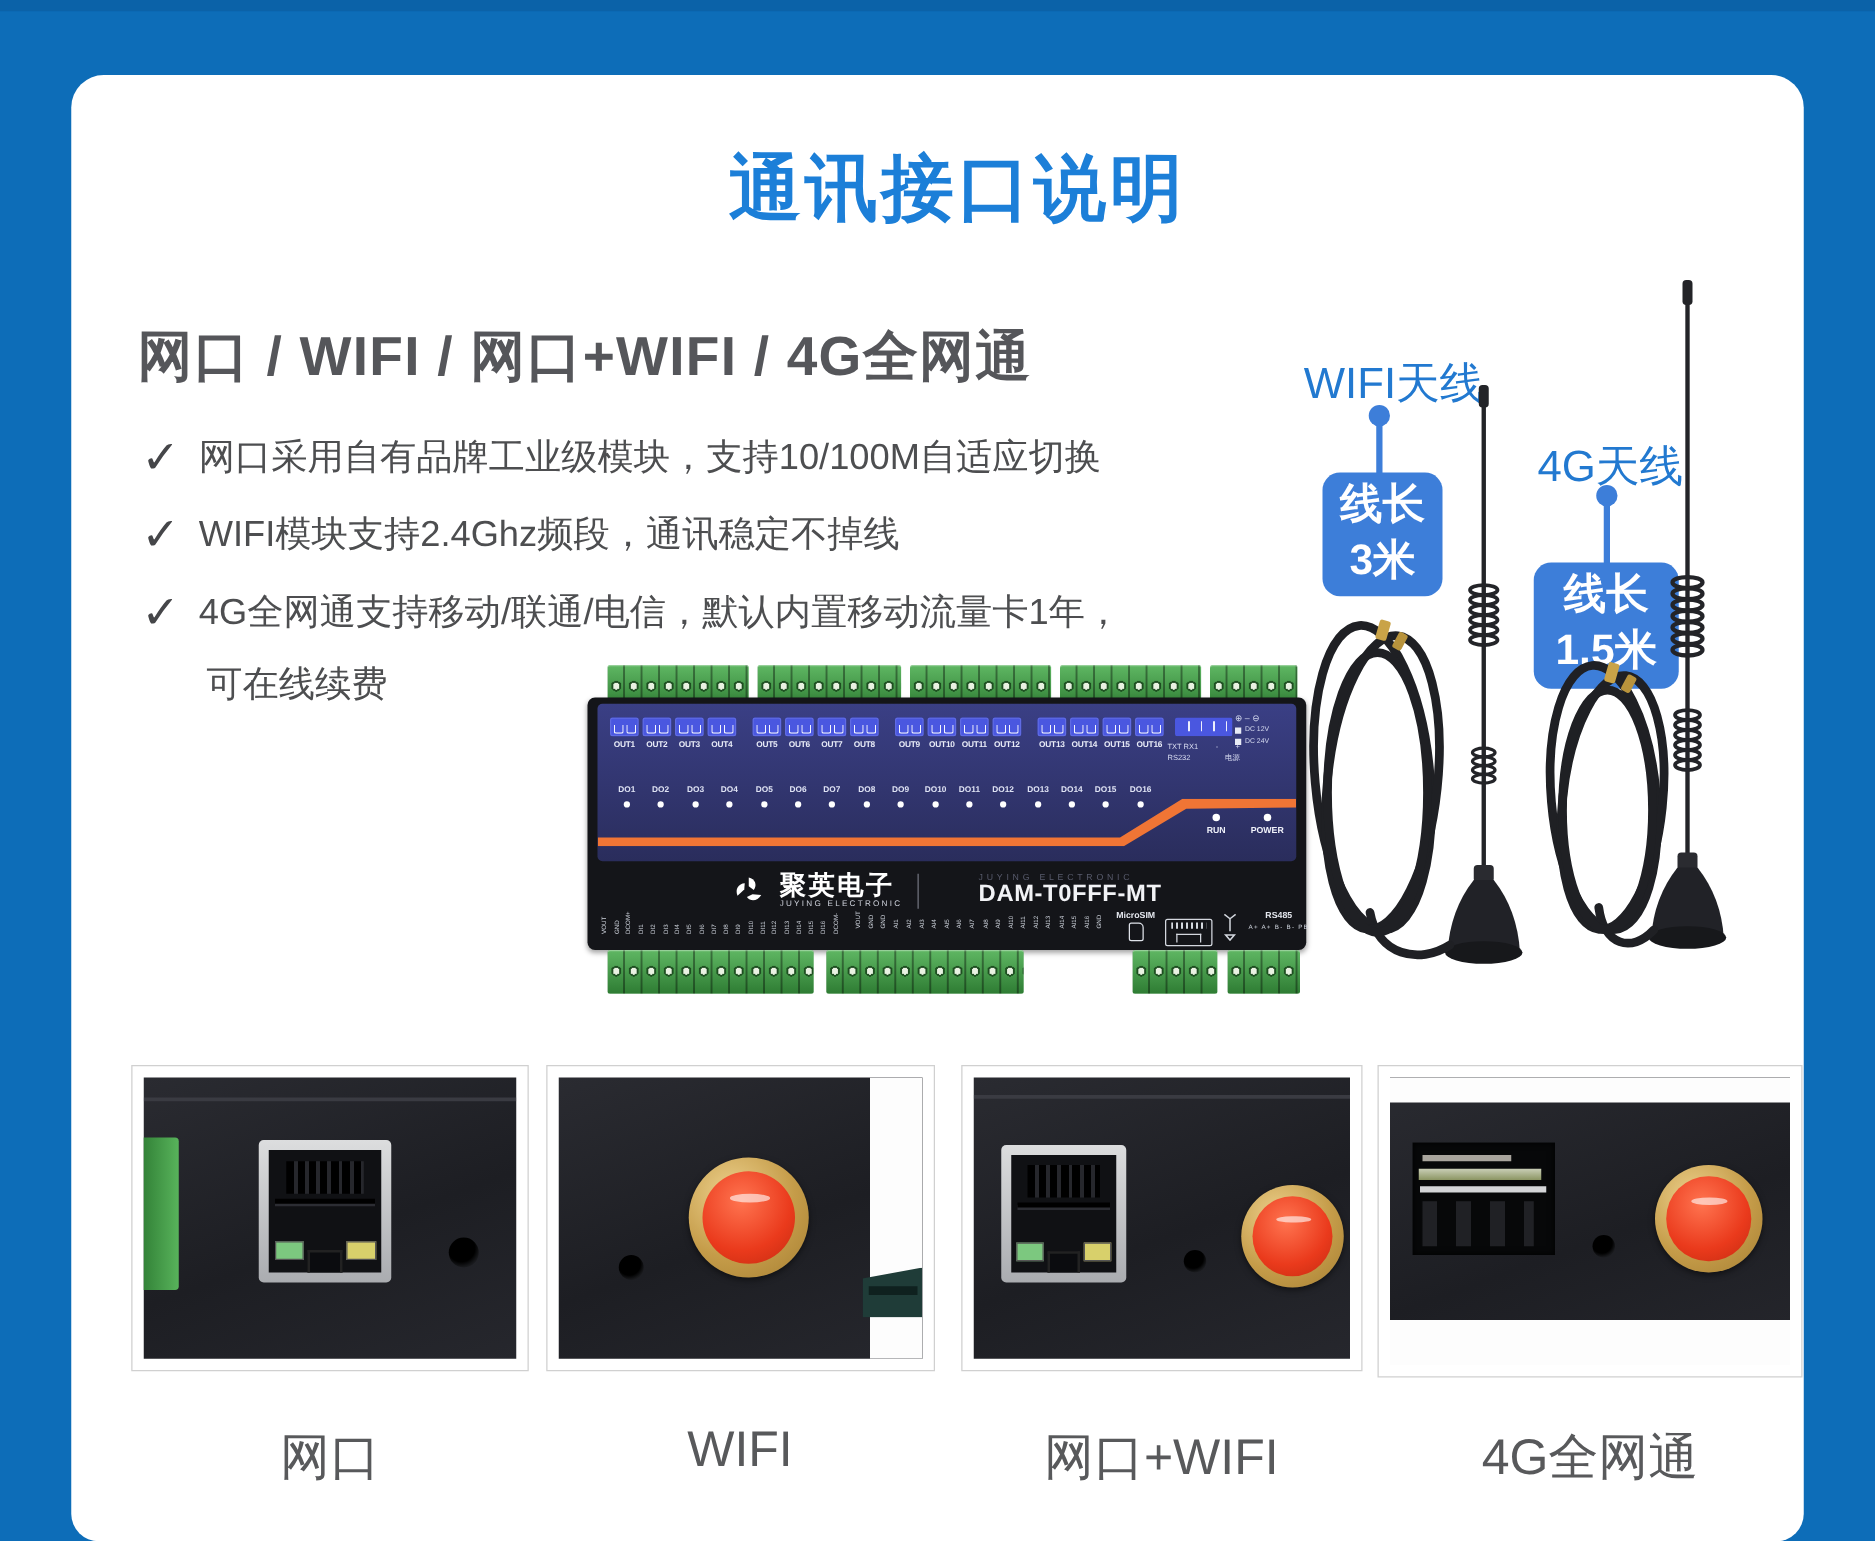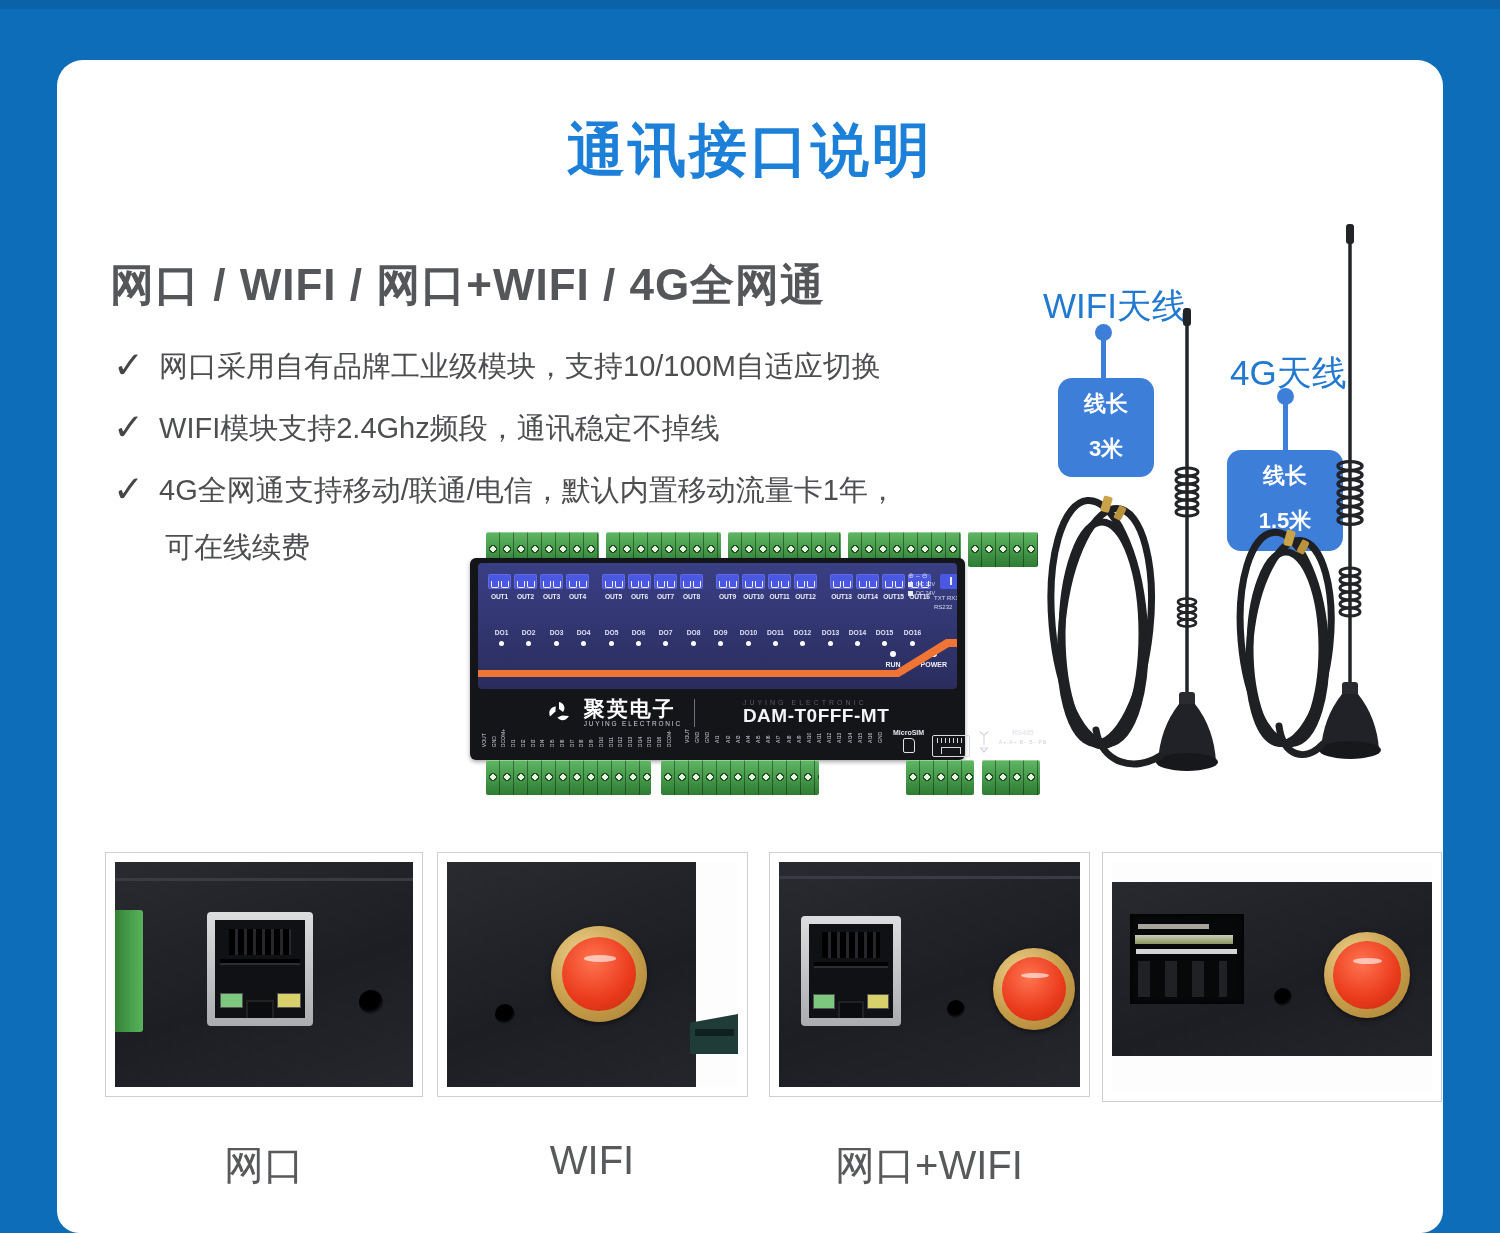--- a/index.html
+++ b/index.html
@@ -2,41 +2,41 @@
 <html><head>
 <meta charset="utf-8">
 <style>
   html,body{margin:0;padding:0;}
   body{width:1500px;height:1233px;font-family:"Liberation Sans","DejaVu Sans",sans-serif;-webkit-font-smoothing:antialiased;}
   .page{position:relative;width:1500px;height:1233px;background:#0d6db8;overflow:hidden;}
   .page::before{content:"";position:absolute;top:0;left:0;right:0;height:9px;background:#0b62a8;}
   .panel{position:absolute;left:57px;right:57px;top:60px;bottom:0;background:#ffffff;border-radius:26px 26px 22px 22px;}
 
   
-  .title{position:absolute;top:52px;left:0;width:100%;text-align:center;font-size:58px;font-weight:900;color:#1c7fd8;letter-spacing:3px;}
+  .title{position:absolute;top:52px;left:0;width:100%;text-align:center;font-size:58px;font-weight:900;color:#1c7fd8;letter-spacing:3px;padding-left:16px;}
   .subtitle{position:absolute;top:196px;left:53px;font-size:44px;font-weight:700;color:#55565a;letter-spacing:1px;}
   .features{position:absolute;top:288px;left:56px;list-style:none;margin:0;padding:0;}
   .feat{display:flex;align-items:flex-start;margin-bottom:25px;}
   .check{font-size:37px;font-weight:700;color:#454649;line-height:36px;margin-right:15px;}
   .ftext{font-size:29px;color:#4d4e50;line-height:37px;}
   .ftext2{margin-left:52px;font-size:29px;color:#4d4e50;margin-top:-6px;}
 
   
   .ant-label{position:absolute;font-size:35px;font-weight:500;color:#2279d0;}
   .co-dot{position:absolute;width:17px;height:17px;border-radius:50%;background:#3d7ed9;}
   .co-stem{position:absolute;width:5px;background:#3d7ed9;}
   .co-box{position:absolute;background:#3d7ed9;border-radius:14px;color:#fff;text-align:center;font-weight:700;}
-  .co-box .l1,.co-box .l2{font-size:22px;line-height:45px;}
+  .co-box .l1,.co-box .l2{font-size:34px;line-height:45px;}
   .co-box{padding-top:3px;}
 
   
   .ant-svg{position:absolute;}
 
   
-  .device{position:absolute;left:413px;top:472px;width:495px;height:263px;}
+  .device{position:absolute;left:413px;top:472px;width:575px;height:263px;}
   .tstrip{position:absolute;left:6px;right:6px;height:35px;}
   .tstrip.top{top:0;}
   .tstrip.bot{bottom:0;}
   .tseg{position:absolute;height:100%;border-radius:2px;
     background-color:#3f9c43;
     background-image:
       radial-gradient(circle 4.5px at 7px 17px,#e9f2e2 0 2.6px,#1e4f21 2.6px 4.2px,rgba(0,0,0,0) 4.2px),
       repeating-linear-gradient(90deg,rgba(0,0,0,0) 0 12.6px,rgba(0,0,0,.38) 12.6px 14px),
       linear-gradient(180deg,#5fb763,#2e7c33);
     background-size:14px 100%,14px 100%,100% 100%;
@@ -553,15 +553,16 @@
             <div class="simpins"></div>
         </div>
         <div class="hole" style="left:162px;top:126px;width:18px;height:18px;"></div>
         <div class="sma" style="left:212px;top:70px;width:86px;height:86px;"></div>
       </div>
     </div>
 
     <div class="caption" style="left:37px;top:1078px;">网口</div>
     <div class="caption" style="left:702px;top:1078px;">网口+WIFI</div>
     <div class="caption" style="left:365px;top:1078px;">WIFI</div>
+    <div class="caption" style="left:1045px;top:1078px;">4G全网通</div>
 
   </div>
 </div>
 
 </body></html>

